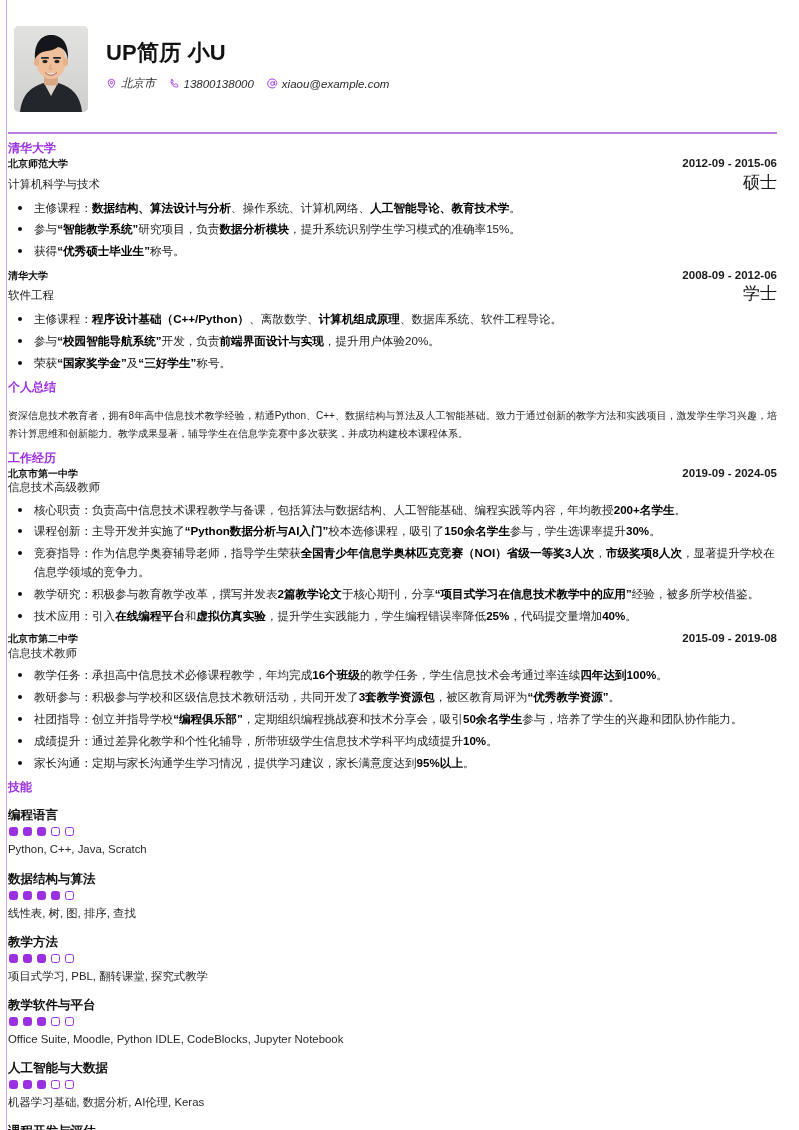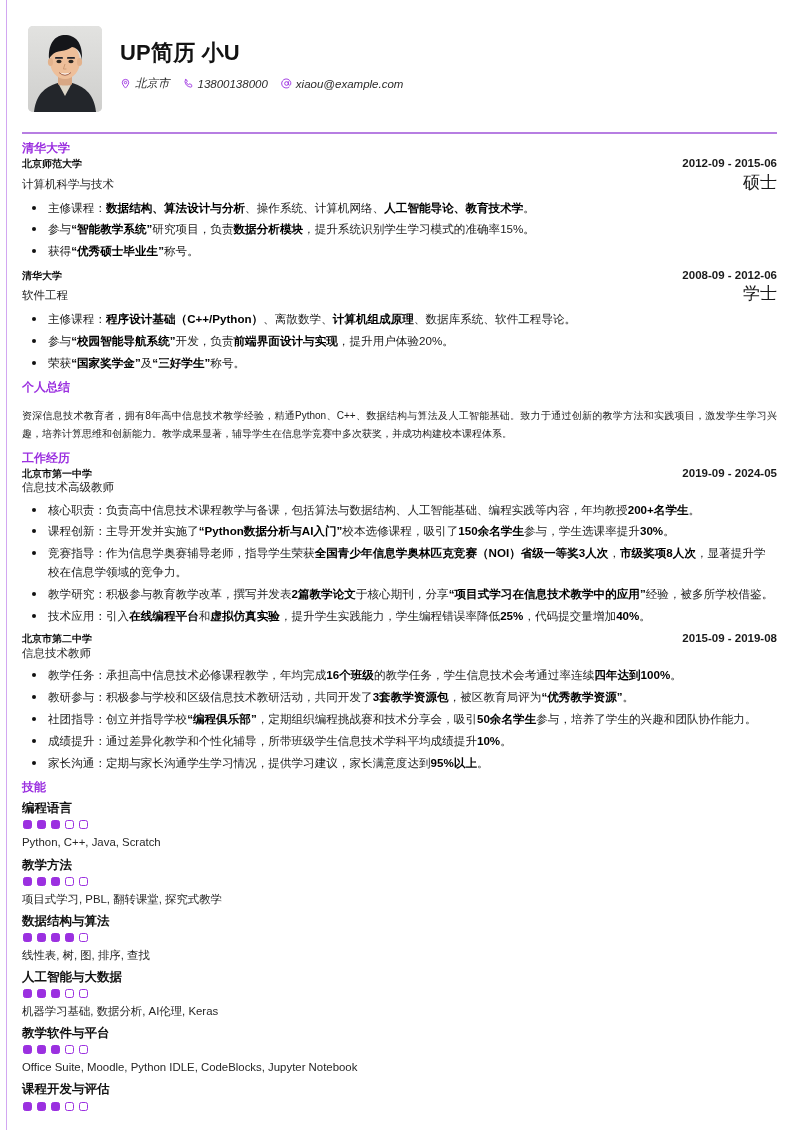--- a/index.html
+++ b/index.html
@@ -13,21 +13,21 @@
     font-family: "Liberation Sans", "DejaVu Sans", sans-serif;
     color: #1a1a1a;
     position: relative;
     overflow: hidden;
   }
   .page {
     position: relative;
     width: 799px;
     height: 878px;
     box-sizing: border-box;
-    padding: 22px 22px 0 22px;
+    padding: 22px 22px 0 8px;
   }
   .edge-rule {
     position: absolute;
     left: 6px;
     top: 0;
     width: 1px;
     height: 1130px;
     background: #9b3ce0;
     opacity: 0.45;
   }
@@ -151,21 +151,21 @@
 
   .summary-text {
     font-size: 10px;
     line-height: 1.85;
     color: #1c1c1c;
     text-align: justify;
     margin-top: 12px;
   }
 
   
-  .skill { margin-top: 4px; }
+  .skill { margin-top: 11px; }
   .skill-name {
     font-weight: bold;
     font-size: 12.5px;
     color: #111;
     line-height: 1.45;
   }
   .dots {
     display: flex;
     gap: 5px;
     margin: 3px 0 5px 1px;
@@ -345,64 +345,64 @@
           <div class="dots">
             <span class="dot on"></span>
             <span class="dot on"></span>
             <span class="dot on"></span>
             <span class="dot"></span>
             <span class="dot"></span>
           </div>
           <div class="skill-items">Python, C++, Java, Scratch</div>
         </div>
         <div class="skill">
+          <div class="skill-name">数据结构与算法</div>
+          <div class="dots">
+            <span class="dot on"></span>
+            <span class="dot on"></span>
+            <span class="dot on"></span>
+            <span class="dot on"></span>
+            <span class="dot"></span>
+          </div>
+          <div class="skill-items">线性表, 树, 图, 排序, 查找</div>
+        </div>
+        <div class="skill">
           <div class="skill-name">教学方法</div>
           <div class="dots">
             <span class="dot on"></span>
             <span class="dot on"></span>
             <span class="dot on"></span>
             <span class="dot"></span>
             <span class="dot"></span>
           </div>
           <div class="skill-items">项目式学习, PBL, 翻转课堂, 探究式教学</div>
         </div>
         <div class="skill">
-          <div class="skill-name">数据结构与算法</div>
-          <div class="dots">
-            <span class="dot on"></span>
-            <span class="dot on"></span>
-            <span class="dot on"></span>
-            <span class="dot on"></span>
-            <span class="dot"></span>
-          </div>
-          <div class="skill-items">线性表, 树, 图, 排序, 查找</div>
+          <div class="skill-name">教学软件与平台</div>
+          <div class="dots">
+            <span class="dot on"></span>
+            <span class="dot on"></span>
+            <span class="dot on"></span>
+            <span class="dot"></span>
+            <span class="dot"></span>
+          </div>
+          <div class="skill-items">Office Suite, Moodle, Python IDLE, CodeBlocks, Jupyter Notebook</div>
         </div>
         <div class="skill">
           <div class="skill-name">人工智能与大数据</div>
           <div class="dots">
             <span class="dot on"></span>
             <span class="dot on"></span>
             <span class="dot on"></span>
             <span class="dot"></span>
             <span class="dot"></span>
           </div>
           <div class="skill-items">机器学习基础, 数据分析, AI伦理, Keras</div>
         </div>
         <div class="skill">
-          <div class="skill-name">教学软件与平台</div>
-          <div class="dots">
-            <span class="dot on"></span>
-            <span class="dot on"></span>
-            <span class="dot on"></span>
-            <span class="dot"></span>
-            <span class="dot"></span>
-          </div>
-          <div class="skill-items">Office Suite, Moodle, Python IDLE, CodeBlocks, Jupyter Notebook</div>
-        </div>
-        <div class="skill">
           <div class="skill-name">课程开发与评估</div>
           <div class="dots">
             <span class="dot on"></span>
             <span class="dot on"></span>
             <span class="dot on"></span>
             <span class="dot"></span>
             <span class="dot"></span>
           </div>
         </div>
       </div>

